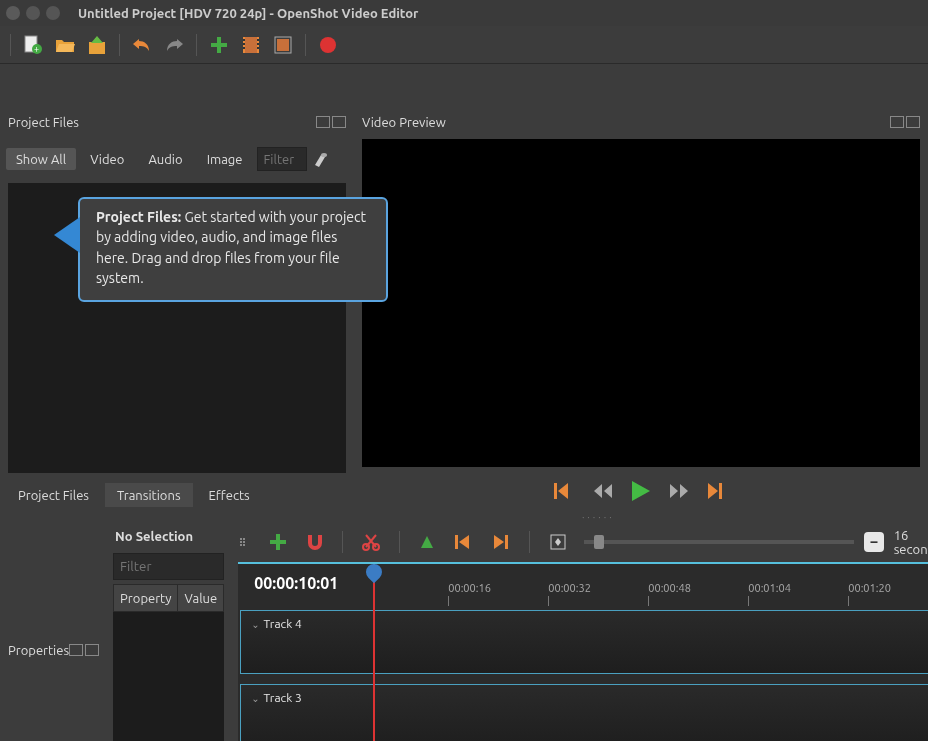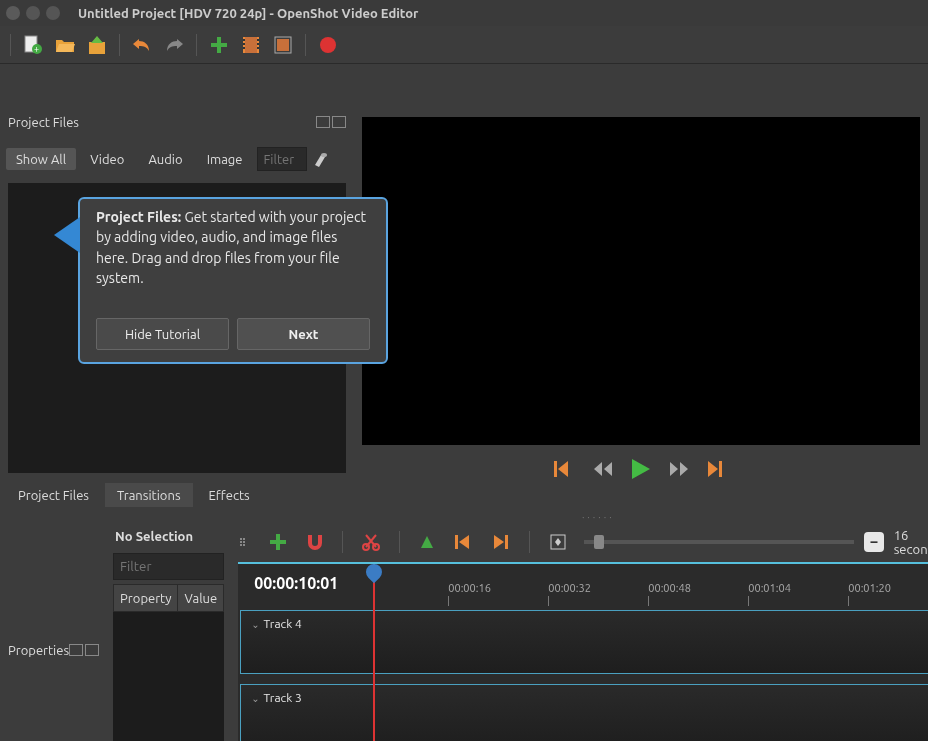--- a/index.html
+++ b/index.html
@@ -184,20 +184,27 @@
     </div>
     <div class="files-area"></div>
     <div class="bottom-tabs">
       <div class="btab">Project Files</div>
       <div class="btab active">Transitions</div>
       <div class="btab">Effects</div>
     </div>
   </div>
 
   <div class="right-panel">
+    <div class="panel-header">
+      <span>Video Preview</span>
+      <div class="panel-btns">
+        <span class="panel-btn"></span>
+        <span class="panel-btn"></span>
+      </div>
+    </div>
     <div class="preview-area"></div>
     <div class="preview-controls">
       <div class="pctrl">
           <svg width="22" height="16">
             <rect x="0" y="0" width="3" height="16" fill="#e8883a"></rect>
             <path d="M14 0L4 8l10 8z" fill="#e8883a"></path>
           </svg>
         </div>
       <div class="pctrl">
           <svg width="22" height="14">
@@ -222,24 +229,20 @@
         </div>
     </div>
   </div>
 </div>
 
 <div class="tutorial">
   <div class="arrow"></div>
   <div>
     <b>Project Files:</b>
     <span>Get started with your project by adding video, audio, and image files here. Drag and drop files from your file system.</span>
-  </div>
-  <div class="tut-btns">
-    <button>Hide Tutorial</button>
-    <button class="next">Next</button>
   </div>
 </div>
 
 <div class="lower">
   <div class="props">
     <div class="panel-header">
       <span>Properties</span>
       <div class="panel-btns">
         <span class="panel-btn"></span>
         <span class="panel-btn"></span>

